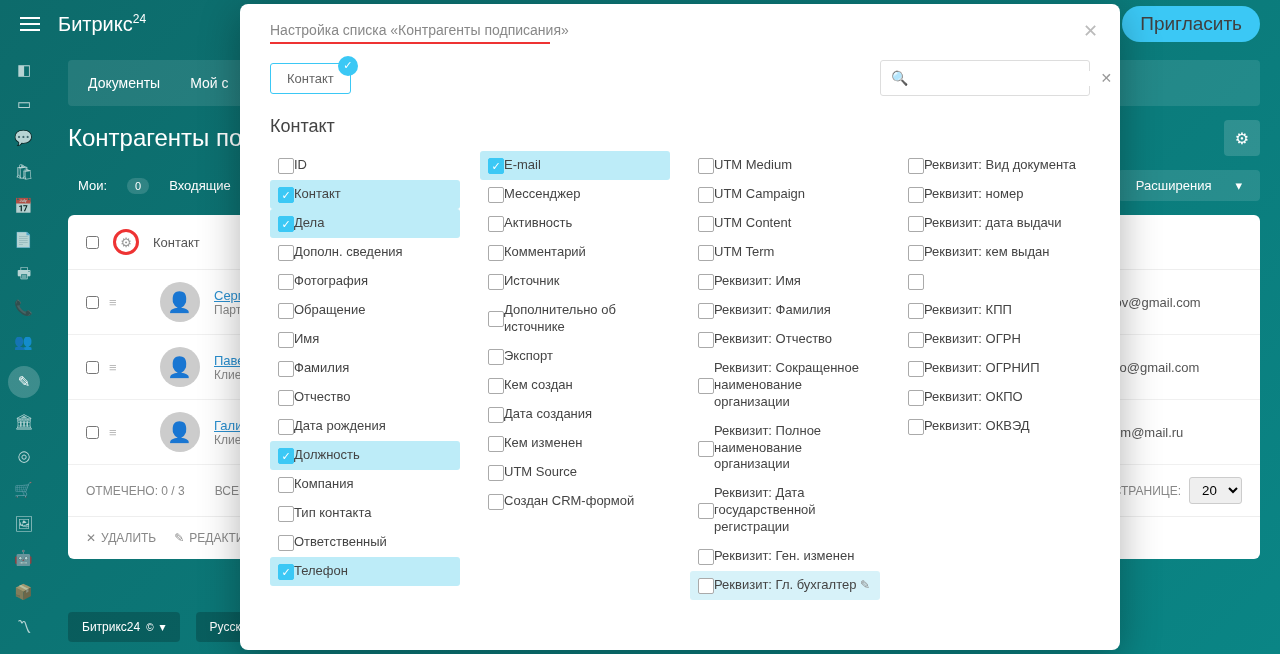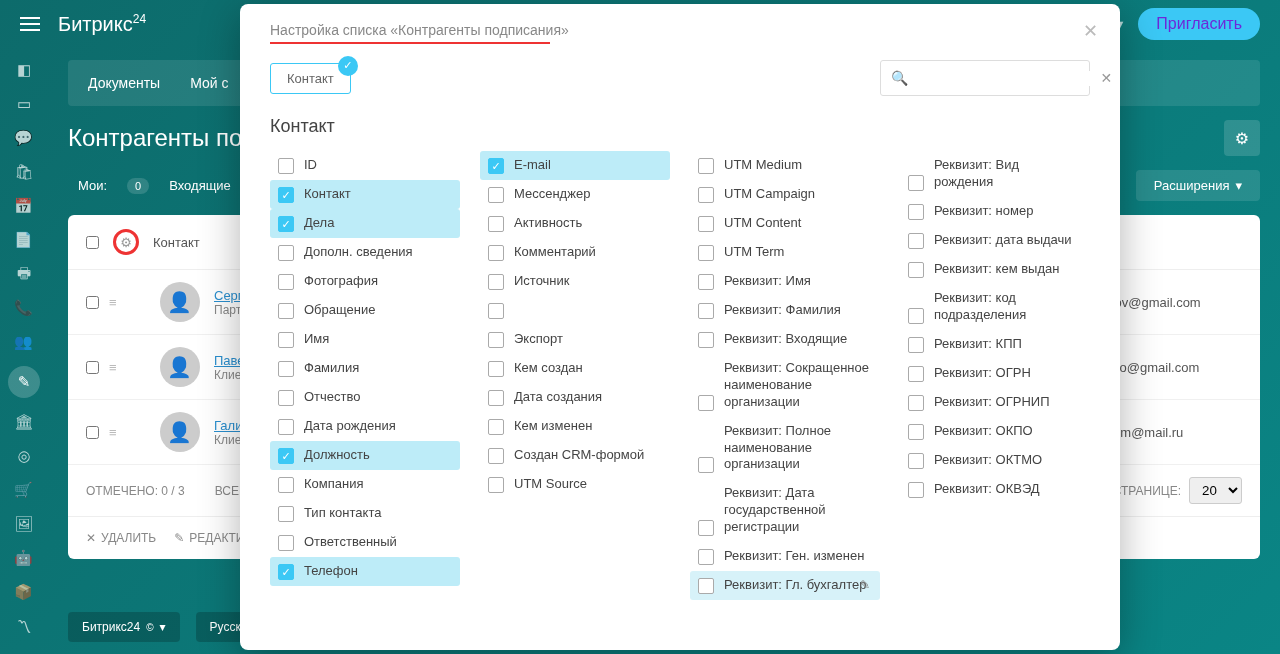--- a/index.html
+++ b/index.html
@@ -6,33 +6,33 @@
     body { width: 1280px; height: 654px; overflow: hidden; position: relative; background: #0a7b7b; }
     
     
     .app-bg { position: absolute; inset: 0; background: linear-gradient(135deg, #0d6b6b, #0a8585); }
     .top-header { height: 48px; display: flex; align-items: center; padding: 0 20px; color: white; gap: 18px; }
     .hamburger { width: 20px; height: 14px; display: flex; flex-direction: column; justify-content: space-between; cursor: pointer; }
     .hamburger span { height: 2px; background: white; }
     .logo { font-size: 20px; font-weight: 500; }
     .logo sup { font-size: 12px; }
     .top-right { margin-left: auto; display: flex; gap: 15px; align-items: center; }
-    .invite-btn { background: #3bc8f5; color: #6d28d9; padding: 7px 18px; border-radius: 20px; font-size: 16px; border: none; cursor: pointer; }
+    .invite-btn { background: #3bc8f5; color: #404040; padding: 7px 18px; border-radius: 20px; font-size: 19px; border: none; cursor: pointer; }
     
     .left-rail { position: absolute; left: 0; top: 48px; bottom: 0; width: 48px; display: flex; flex-direction: column; align-items: center; padding-top: 12px; gap: 14px; }
     .rail-icon { width: 20px; height: 20px; opacity: 0.7; display:flex; align-items:center; justify-content:center; color:white; font-size:15px;}
     .rail-icon.active { background: rgba(255,255,255,0.2); border-radius: 50%; width: 32px; height: 32px; opacity: 1; }
     
     .main-area { position: absolute; left: 48px; right: 0; top: 48px; bottom: 0; padding: 12px 20px 0 20px; color: white; }
     .toolbar { background: rgba(255,255,255,0.1); height: 46px; border-radius: 4px; display: flex; align-items: center; padding: 0 20px; gap: 30px; font-size: 14px; margin-bottom: 14px;}
     .page-title-row { font-size: 24px; font-weight: 300; margin-bottom: 14px; display:flex; align-items:center; gap:12px;}
     .gear-box { margin-left:auto; background: rgba(255,255,255,0.15); width:36px; height:36px; border-radius:4px; display:flex; align-items:center; justify-content:center; font-size:16px;}
     .filter-row { display:flex; align-items:center; gap:20px; font-size:13px; margin-bottom:14px; padding-left:10px;}
     .badge-count { background: rgba(255,255,255,0.15); padding:2px 8px; border-radius:10px; font-size:11px;}
-    .ext-btn { margin-left:auto; background: rgba(255,255,255,0.12); padding:8px 18px; border-radius:4px; display:flex; align-items:center; gap:6px;}
+    .ext-btn { margin-left:auto; background: rgba(255,255,255,0.12); padding:8px 18px; border-radius:4px; display:flex; align-items:center; gap:24px;}
     
     .data-grid { background: white; border-radius: 6px; color: #333; padding: 0; overflow:hidden;}
     .grid-header-row { display:flex; align-items:center; padding: 14px 18px; border-bottom:1px solid #eee; font-size:13px; color:#555;}
     .grid-header-row .col-contact { flex:1; display:flex; align-items:center; gap:14px;}
     .grid-header-row .col-email { width:160px;}
     .gear-circle { border:3px solid #e33; border-radius:50%; width:26px; height:26px; display:flex; align-items:center; justify-content:center; color:#999; font-size:13px;}
     .grid-row { display:flex; align-items:center; padding:12px 18px; border-bottom:1px solid #f0f0f0; font-size:13px;}
     .grid-row .col-contact { flex:1; display:flex; align-items:center; gap:14px;}
     .grid-row .col-email { width:160px; color:#555;}
     .avatar { width:40px; height:40px; border-radius:50%; background:#ccc; display:flex; align-items:center; justify-content:center; font-size:20px; color:white;}
@@ -56,21 +56,21 @@
     .modal-close { position:absolute; top:16px; right:22px; color:#bbb; font-size:18px; cursor:pointer;}
     .modal-toprow { display:flex; align-items:center; margin-bottom:20px;}
     .contact-pill { position:relative; border:1px solid #3bc8f5; border-radius:3px; padding:7px 16px; color:#666; font-size:13px;}
     .pill-check { position:absolute; top:-8px; right:-8px; width:20px; height:20px; background:#3bc8f5; border-radius:50%; display:flex; align-items:center; justify-content:center; color:white; font-size:11px;}
     .search-box { margin-left:auto; width:210px; height:36px; border:1px solid #ddd; border-radius:3px; display:flex; align-items:center; padding:0 10px; gap:8px;}
     .search-box input { border:none; outline:none; flex:1; font-size:13px;}
     .search-box .clear { color:#999; cursor:pointer; font-size:14px;}
     .search-box .sicon { color:#bbb; font-size:14px;}
     .section-h { font-size:18px; color:#444; margin-bottom:14px;}
     .columns-grid { display:grid; grid-template-columns: repeat(4, 1fr); gap:0 20px; font-size:13px; color:#444; }
-    .field-item { display:flex; align-items:flex-end; gap:10px; padding:6px 8px; border-radius:3px; line-height:1.3;}
+    .field-item { display:flex; align-items:center; padding:6px 8px; border-radius:3px; line-height:1.3;}
     .field-item.checked { background:#bdecf8;}
     .field-item.hover { background:#d7f2f9; position:relative;}
     .field-item .cb { width:16px; height:16px; border:1px solid #aaa; border-radius:2px; flex-shrink:0; display:flex; align-items:center; justify-content:center; font-size:11px; background:white; margin-top:1px;}
     .field-item.checked .cb { background:#3bc8f5; border-color:#3bc8f5; color:white;}
     .field-item .pencil { position:absolute; right:10px; color:#888; font-size:12px;}
     .col-scroll { max-height: 480px; overflow:visible;}
   </style>
 </head>
 <body>
 
@@ -296,45 +296,46 @@
         <div class="field-item">
           <div class="cb"></div>
           <span>Комментарий</span>
         </div>
         <div class="field-item">
           <div class="cb"></div>
           <span>Источник</span>
         </div>
         <div class="field-item">
           <div class="cb"></div>
+          <span>Дополнительно об источнике</span>
         </div>
         <div class="field-item">
           <div class="cb"></div>
           <span>Экспорт</span>
         </div>
         <div class="field-item">
           <div class="cb"></div>
           <span>Кем создан</span>
         </div>
         <div class="field-item">
           <div class="cb"></div>
           <span>Дата создания</span>
         </div>
         <div class="field-item">
           <div class="cb"></div>
           <span>Кем изменен</span>
         </div>
         <div class="field-item">
           <div class="cb"></div>
+          <span>UTM Source</span>
+        </div>
+        <div class="field-item">
+          <div class="cb"></div>
           <span>Создан CRM-формой</span>
         </div>
-        <div class="field-item">
-          <div class="cb"></div>
-          <span>UTM Source</span>
-        </div>
       </div>
     <div class="col-scroll" id="col3">
         <div class="field-item">
           <div class="cb"></div>
           <span>UTM Medium</span>
         </div>
         <div class="field-item">
           <div class="cb"></div>
           <span>UTM Campaign</span>
         </div>
@@ -349,21 +350,21 @@
         <div class="field-item">
           <div class="cb"></div>
           <span>Реквизит: Имя</span>
         </div>
         <div class="field-item">
           <div class="cb"></div>
           <span>Реквизит: Фамилия</span>
         </div>
         <div class="field-item">
           <div class="cb"></div>
-          <span>Реквизит: Входящие</span>
+          <span>Реквизит: Отчество</span>
         </div>
         <div class="field-item">
           <div class="cb"></div>
           <span>Реквизит: Сокращенное наименование организации</span>
         </div>
         <div class="field-item">
           <div class="cb"></div>
           <span>Реквизит: Полное наименование организации</span>
         </div>
         <div class="field-item">
@@ -376,57 +377,52 @@
         </div>
         <div class="field-item hover">
           <div class="cb"></div>
           <span>Реквизит: Гл. бухгалтер</span>
           <span class="pencil">✎</span>
         </div>
       </div>
     <div class="col-scroll" id="col4">
         <div class="field-item">
           <div class="cb"></div>
-          <span>Реквизит: Вид рождения</span>
+          <span>Реквизит: Вид документа</span>
         </div>
         <div class="field-item">
           <div class="cb"></div>
           <span>Реквизит: номер</span>
         </div>
         <div class="field-item">
           <div class="cb"></div>
           <span>Реквизит: дата выдачи</span>
         </div>
         <div class="field-item">
           <div class="cb"></div>
           <span>Реквизит: кем выдан</span>
         </div>
         <div class="field-item">
           <div class="cb"></div>
-          <span>Реквизит: код подразделения</span>
         </div>
         <div class="field-item">
           <div class="cb"></div>
           <span>Реквизит: КПП</span>
         </div>
         <div class="field-item">
           <div class="cb"></div>
           <span>Реквизит: ОГРН</span>
         </div>
         <div class="field-item">
           <div class="cb"></div>
           <span>Реквизит: ОГРНИП</span>
         </div>
         <div class="field-item">
           <div class="cb"></div>
           <span>Реквизит: ОКПО</span>
-        </div>
-        <div class="field-item">
-          <div class="cb"></div>
-          <span>Реквизит: ОКТМО</span>
         </div>
         <div class="field-item">
           <div class="cb"></div>
           <span>Реквизит: ОКВЭД</span>
         </div>
       </div>
   </div>
 </div>
 
 </body></html>

